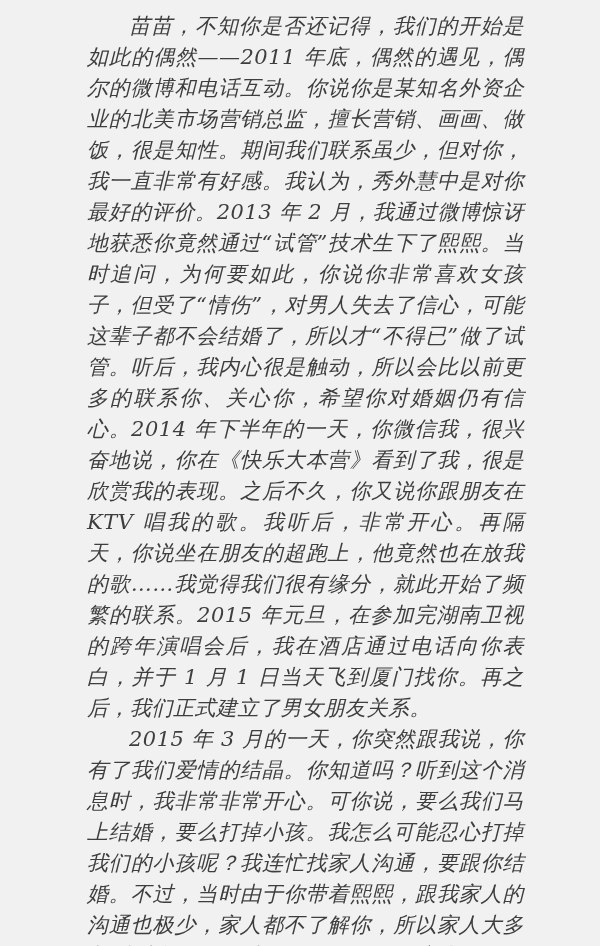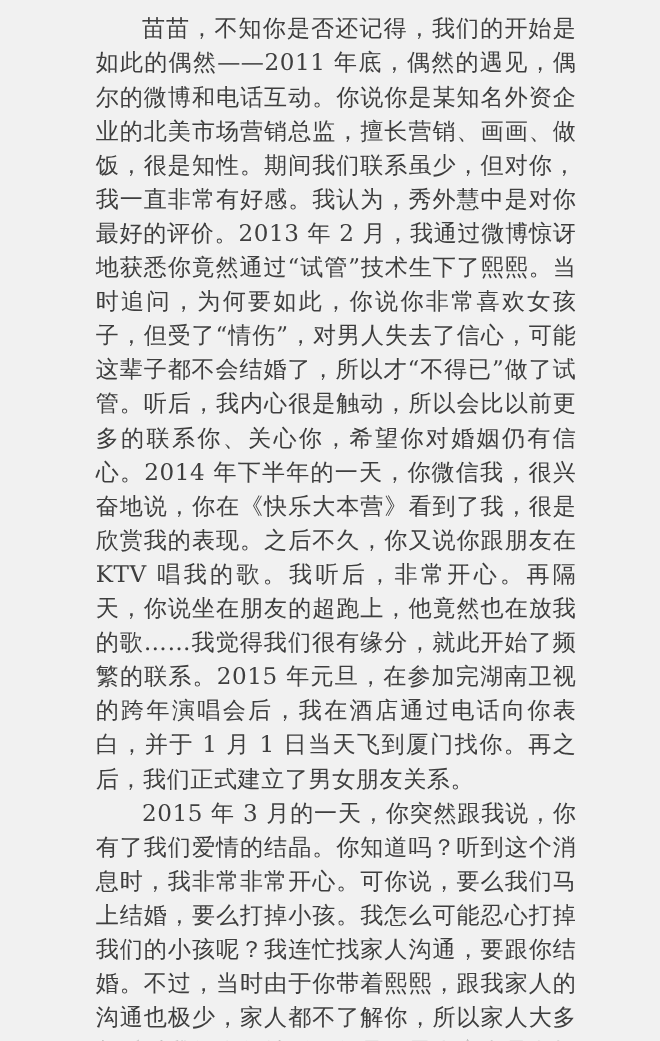--- a/index.html
+++ b/index.html
@@ -21,20 +21,21 @@
     padding: 0;
     font-family: "DejaVu Serif", "Liberation Serif", serif;
     font-size: 21px;
     line-height: 31px;
     color: #3e3e3e;
     text-align: justify;
     text-align-last: left;
     text-indent: 2em;
     letter-spacing: 0.5px;
     word-break: break-all;
+    font-style: italic;
   }
 </style>
 </head>
 <body>
 
 <div class="page">
   <div class="letter-text">
     <p>苗苗，不知你是否还记得，我们的开始是如此的偶然——2011 年底，偶然的遇见，偶尔的微博和电话互动。你说你是某知名外资企业的北美市场营销总监，擅长营销、画画、做饭，很是知性。期间我们联系虽少，但对你，我一直非常有好感。我认为，秀外慧中是对你最好的评价。2013 年 2 月，我通过微博惊讶地获悉你竟然通过“试管”技术生下了熙熙。当时追问，为何要如此，你说你非常喜欢女孩子，但受了“情伤”，对男人失去了信心，可能这辈子都不会结婚了，所以才“不得已”做了试管。听后，我内心很是触动，所以会比以前更多的联系你、关心你，希望你对婚姻仍有信心。2014 年下半年的一天，你微信我，很兴奋地说，你在《快乐大本营》看到了我，很是欣赏我的表现。之后不久，你又说你跟朋友在 KTV 唱我的歌。我听后，非常开心。再隔天，你说坐在朋友的超跑上，他竟然也在放我的歌……我觉得我们很有缘分，就此开始了频繁的联系。2015 年元旦，在参加完湖南卫视的跨年演唱会后，我在酒店通过电话向你表白，并于 1 月 1 日当天飞到厦门找你。再之后，我们正式建立了男女朋友关系。</p>
     <p>2015 年 3 月的一天，你突然跟我说，你有了我们爱情的结晶。你知道吗？听到这个消息时，我非常非常开心。可你说，要么我们马上结婚，要么打掉小孩。我怎么可能忍心打掉我们的小孩呢？我连忙找家人沟通，要跟你结婚。不过，当时由于你带着熙熙，跟我家人的沟通也极少，家人都不了解你，所以家人大多都反对我们仓促结婚。但是，男人应当是有担当的，我毅然决然地跟家人说，因为你已经有了我们的小孩，所以我必定要跟你结婚！经过多翻“抗争”，家人最终还是同意了。</p>
   </div>

